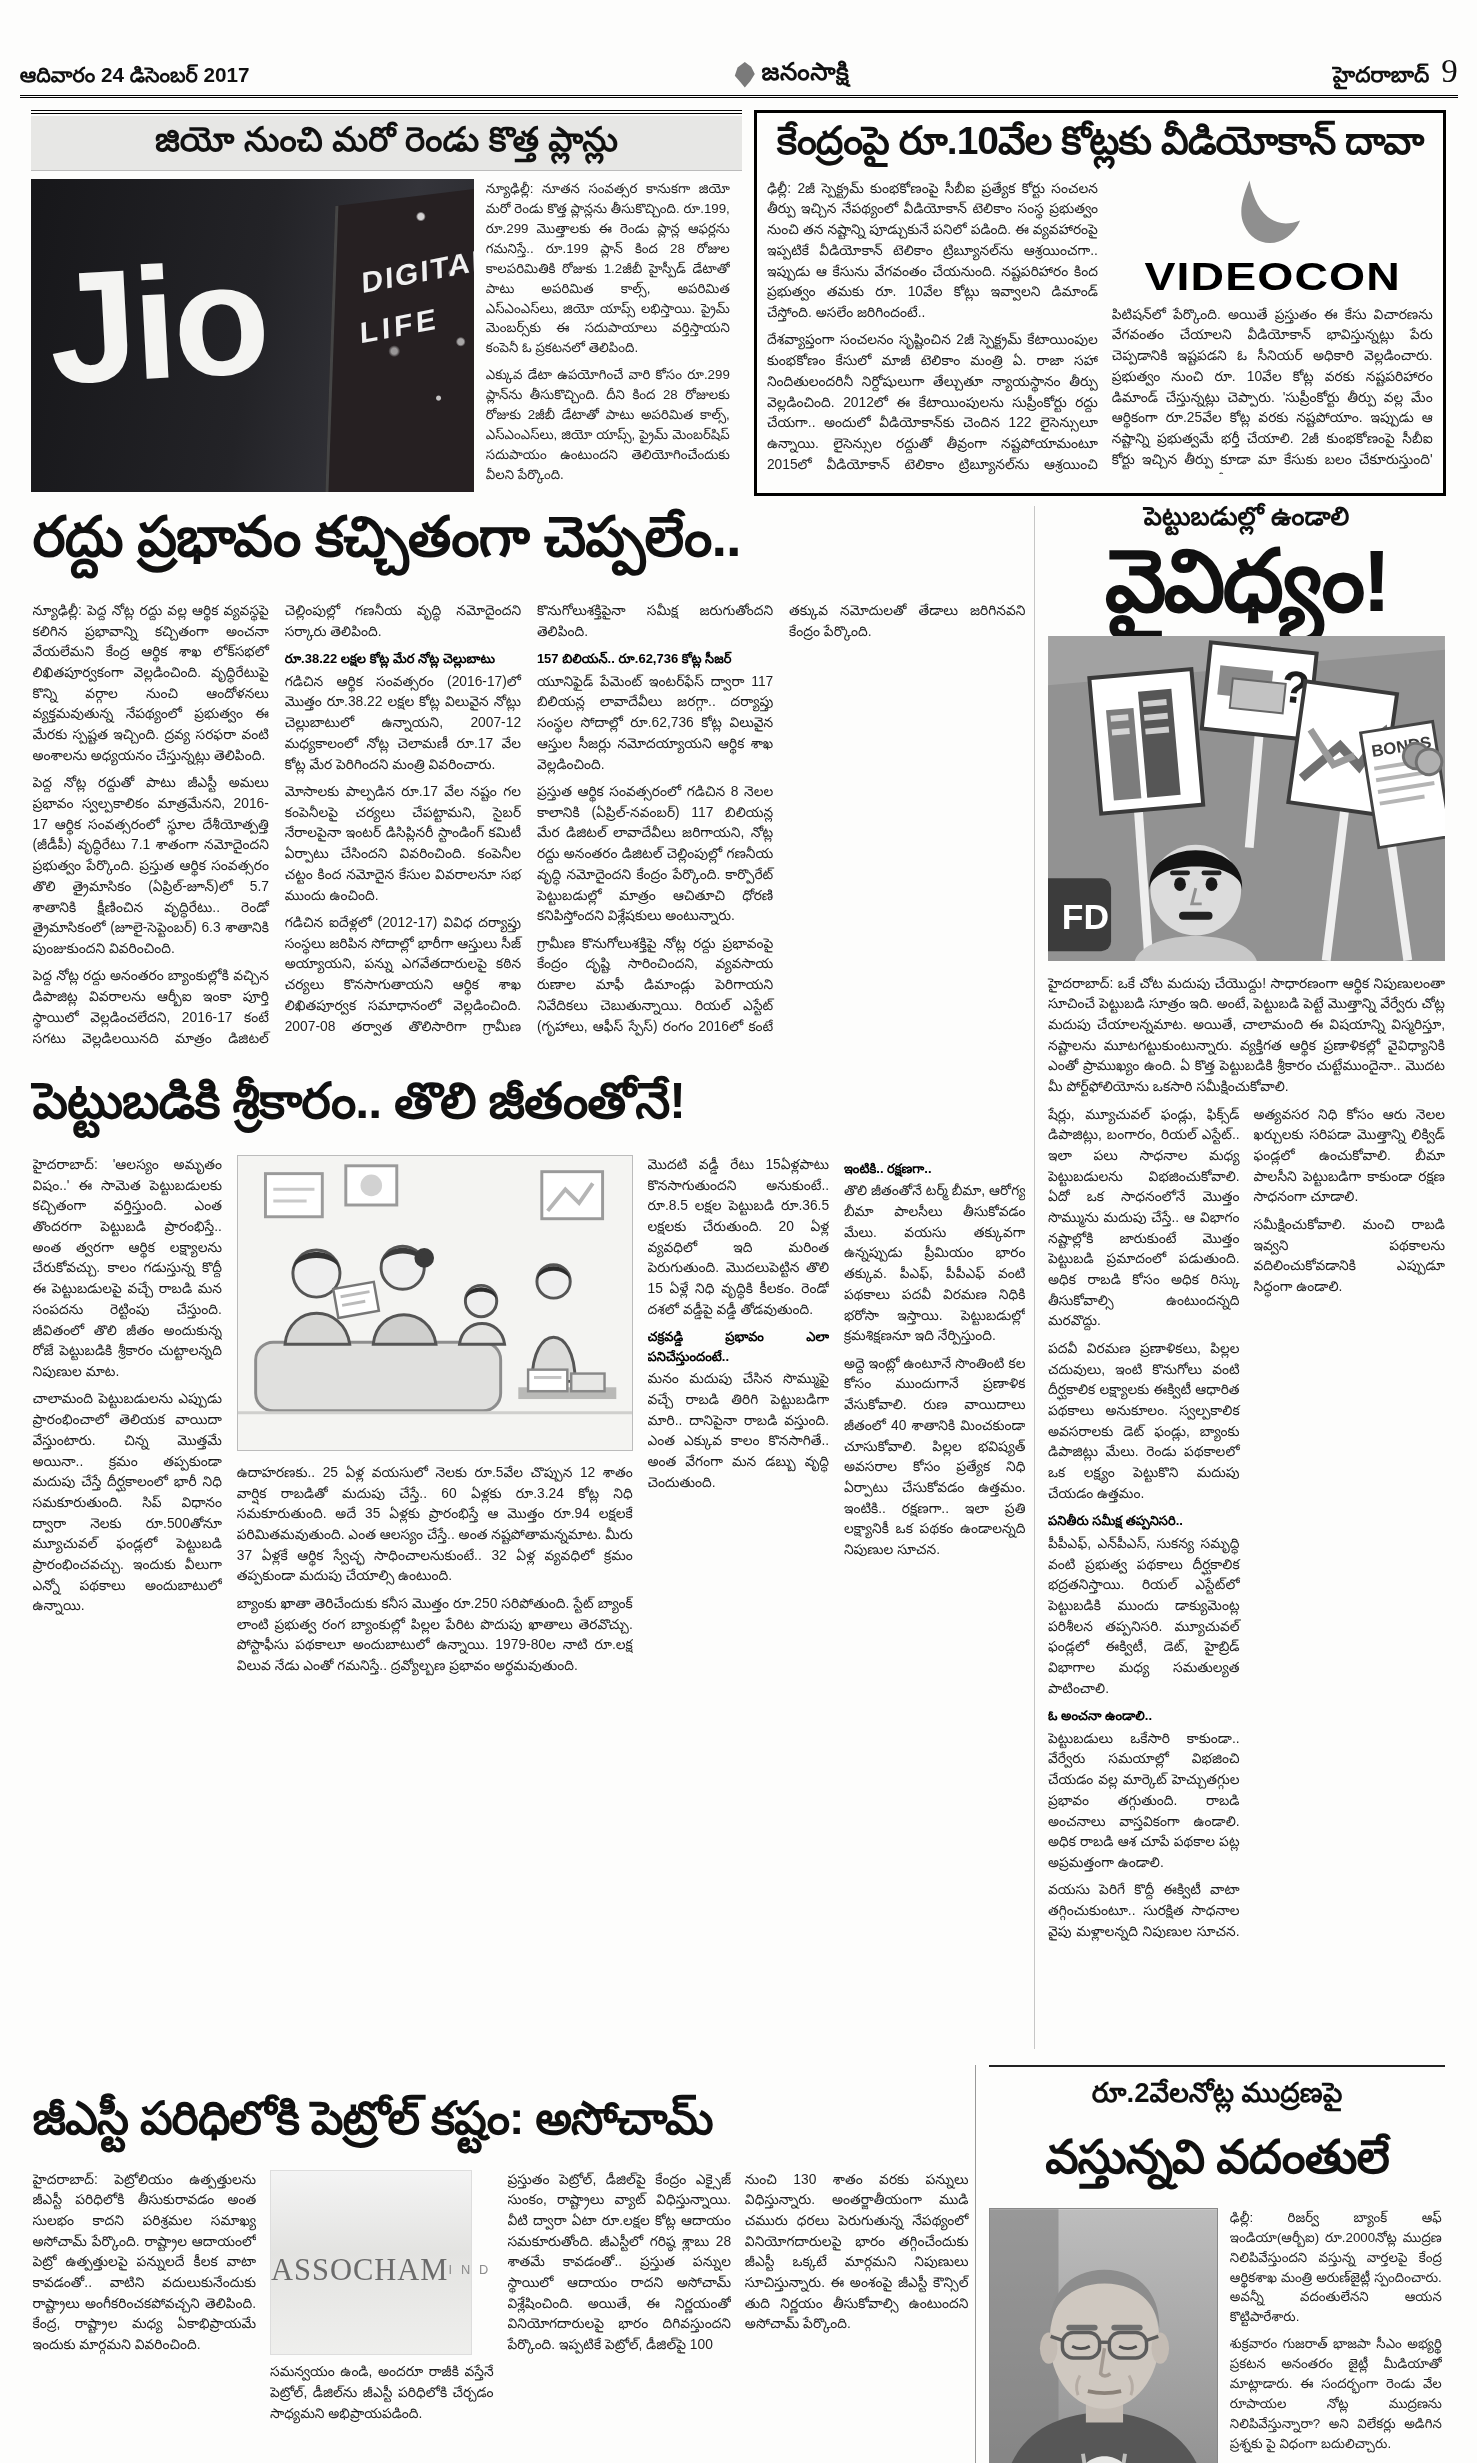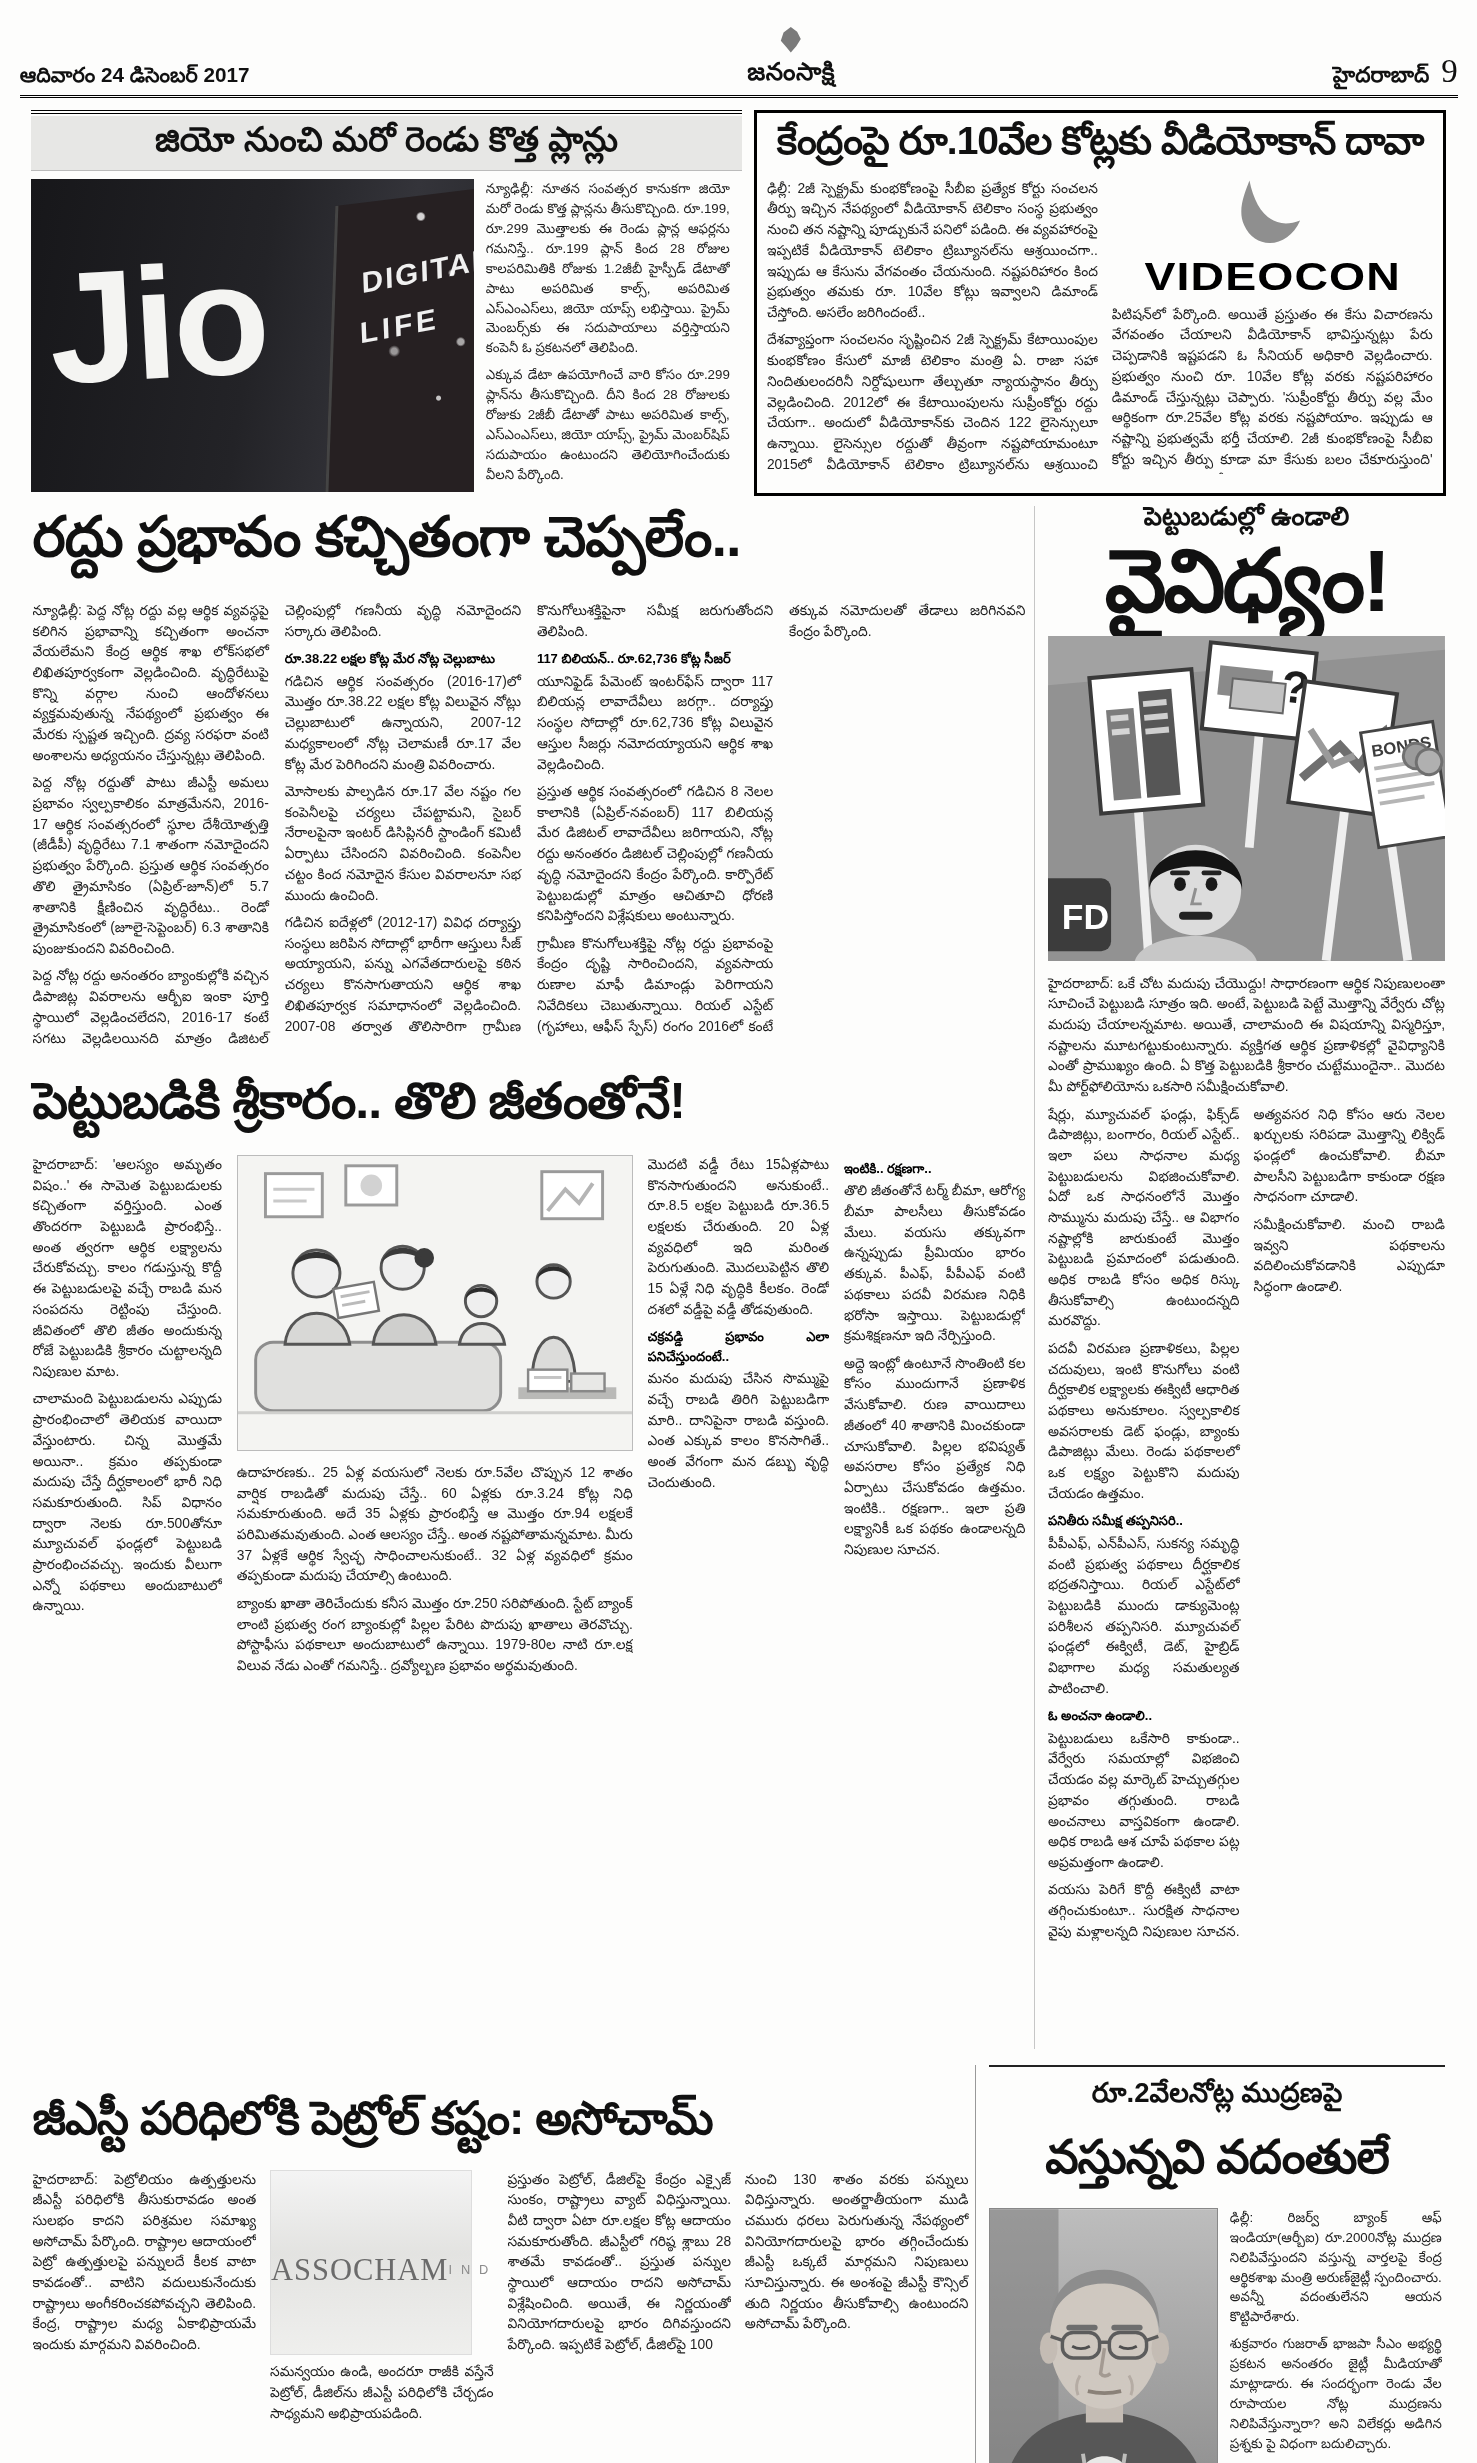--- a/index.html
+++ b/index.html
@@ -9,21 +9,21 @@
     position:relative; width:1478px; height:2464px; margin:0 auto;
     background:#fdfdfc; color:#111; overflow:hidden;
   }
   .abs { position:absolute; }
 
   
   .masthead { left:19.7px; top:47px; width:1438px; height:51px;
     border-bottom:3.9px double #000; display:flex; align-items:flex-end;
     justify-content:space-between; padding-bottom:3px; }
   .mh-date { font-size:20.7px; font-weight:bold; }
-  .mh-brand { display:flex; align-items:center; gap:4.9px; font-size:24.6px; font-weight:bold; letter-spacing:0.5px;flex-direction:column; }
+  .mh-brand { display:flex; align-items:center; gap:4.9px; font-size:24.6px; font-weight:bold; letter-spacing:0.5px; }
   .mh-city { font-size:21.7px; font-weight:bold; display:flex; align-items:baseline; gap:11.8px; }
   .mh-city .pg { font-size:33px; font-weight:normal; font-family:"Liberation Serif","DejaVu Serif",serif; }
 
   
   .body-text { font-size:13.8px; line-height:1.5; text-align:justify; color:#1c1c1c; }
   .body-text p { margin-bottom:6.9px; }
   .body-text h4 { font-size:13px; font-weight:bold; margin:3.9px 0 3px; color:#000; }
   .clip { overflow:hidden; }
 
   
@@ -163,21 +163,21 @@
 
   <h1 class="abs raddu-head">రద్దు ప్రభావం కచ్చితంగా చెప్పలేం..</h1>
   <section class="abs raddu-cols body-text clip">
     <p>న్యూఢిల్లీ: పెద్ద నోట్ల రద్దు వల్ల ఆర్థిక వ్యవస్థపై కలిగిన ప్రభావాన్ని కచ్చితంగా అంచనా వేయలేమని కేంద్ర ఆర్థిక శాఖ లోక్‌సభలో లిఖితపూర్వకంగా వెల్లడించింది. వృద్ధిరేటుపై కొన్ని వర్గాల నుంచి ఆందోళనలు వ్యక్తమవుతున్న నేపథ్యంలో ప్రభుత్వం ఈ మేరకు స్పష్టత ఇచ్చింది. ద్రవ్య సరఫరా వంటి అంశాలను అధ్యయనం చేస్తున్నట్లు తెలిపింది.</p>
     <p>పెద్ద నోట్ల రద్దుతో పాటు జీఎస్టీ అమలు ప్రభావం స్వల్పకాలికం మాత్రమేనని, 2016-17 ఆర్థిక సంవత్సరంలో స్థూల దేశీయోత్పత్తి (జీడీపీ) వృద్ధిరేటు 7.1 శాతంగా నమోదైందని ప్రభుత్వం పేర్కొంది. ప్రస్తుత ఆర్థిక సంవత్సరం తొలి త్రైమాసికం (ఏప్రిల్-జూన్)లో 5.7 శాతానికి క్షీణించిన వృద్ధిరేటు.. రెండో త్రైమాసికంలో (జూలై-సెప్టెంబర్) 6.3 శాతానికి పుంజుకుందని వివరించింది.</p>
     <p>పెద్ద నోట్ల రద్దు అనంతరం బ్యాంకుల్లోకి వచ్చిన డిపాజిట్ల వివరాలను ఆర్బీఐ ఇంకా పూర్తి స్థాయిలో వెల్లడించలేదని, 2016-17 కంటే సగటు వెల్లడిలయినది మాత్రం డిజిటల్ చెల్లింపుల్లో గణనీయ వృద్ధి నమోదైందని సర్కారు తెలిపింది.</p>
     <h4>రూ.38.22 లక్షల కోట్ల మేర నోట్ల చెల్లుబాటు</h4>
     <p>గడిచిన ఆర్థిక సంవత్సరం (2016-17)లో మొత్తం రూ.38.22 లక్షల కోట్ల విలువైన నోట్లు చెల్లుబాటులో ఉన్నాయని, 2007-12 మధ్యకాలంలో నోట్ల చెలామణీ రూ.17 వేల కోట్ల మేర పెరిగిందని మంత్రి వివరించారు.</p>
     <p>మోసాలకు పాల్పడిన రూ.17 వేల నష్టం గల కంపెనీలపై చర్యలు చేపట్టామని, సైబర్ నేరాలపైనా ఇంటర్ డిసిప్లినరీ స్టాండింగ్ కమిటీ ఏర్పాటు చేసిందని వివరించింది. కంపెనీల చట్టం కింద నమోదైన కేసుల వివరాలనూ సభ ముందు ఉంచింది.</p>
     <p>గడిచిన ఐదేళ్లలో (2012-17) వివిధ దర్యాప్తు సంస్థలు జరిపిన సోదాల్లో భారీగా ఆస్తులు సీజ్ అయ్యాయని, పన్ను ఎగవేతదారులపై కఠిన చర్యలు కొనసాగుతాయని ఆర్థిక శాఖ లిఖితపూర్వక సమాధానంలో వెల్లడించింది. 2007-08 తర్వాత తొలిసారిగా గ్రామీణ కొనుగోలుశక్తిపైనా సమీక్ష జరుగుతోందని తెలిపింది.</p>
-    <h4>117 బిలియన్.. రూ.62,736 కోట్ల సీజర్</h4>
+    <h4>157 బిలియన్.. రూ.62,736 కోట్ల సీజర్</h4>
     <p>యూనిఫైడ్ పేమెంట్ ఇంటర్‌ఫేస్ ద్వారా 117 బిలియన్ల లావాదేవీలు జరగ్గా.. దర్యాప్తు సంస్థల సోదాల్లో రూ.62,736 కోట్ల విలువైన ఆస్తుల సీజర్లు నమోదయ్యాయని ఆర్థిక శాఖ వెల్లడించింది.</p>
     <p>ప్రస్తుత ఆర్థిక సంవత్సరంలో గడిచిన 8 నెలల కాలానికి (ఏప్రిల్-నవంబర్) 117 బిలియన్ల మేర డిజిటల్ లావాదేవీలు జరిగాయని, నోట్ల రద్దు అనంతరం డిజిటల్ చెల్లింపుల్లో గణనీయ వృద్ధి నమోదైందని కేంద్రం పేర్కొంది. కార్పొరేట్ పెట్టుబడుల్లో మాత్రం ఆచితూచి ధోరణి కనిపిస్తోందని విశ్లేషకులు అంటున్నారు.</p>
     <p>గ్రామీణ కొనుగోలుశక్తిపై నోట్ల రద్దు ప్రభావంపై కేంద్రం దృష్టి సారించిందని, వ్యవసాయ రుణాల మాఫీ డిమాండ్లు పెరిగాయని నివేదికలు చెబుతున్నాయి. రియల్ ఎస్టేట్ (గృహాలు, ఆఫీస్ స్పేస్) రంగం 2016లో కంటే తక్కువ నమోదులతో తేడాలు జరిగినవని కేంద్రం పేర్కొంది.</p>
   </section>
 
   <div class="abs rail-divider"></div>
 
   <section class="abs rail">
     <div class="vv-kicker">పెట్టుబడుల్లో ఉండాలి</div>
     <div class="vv-head">వైవిధ్యం!</div>

